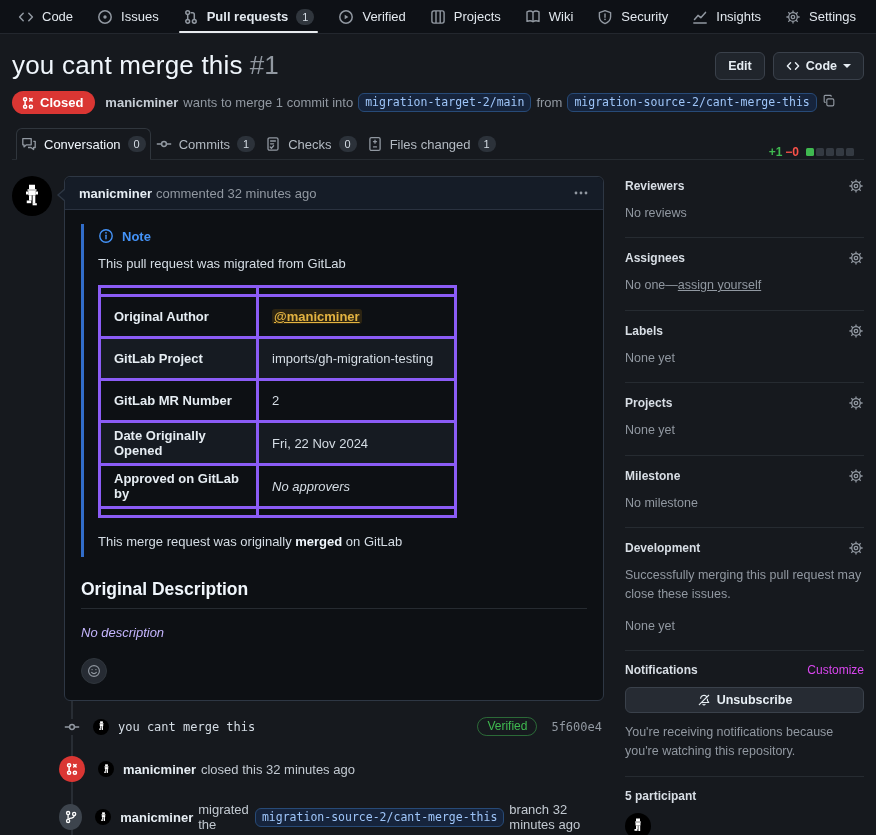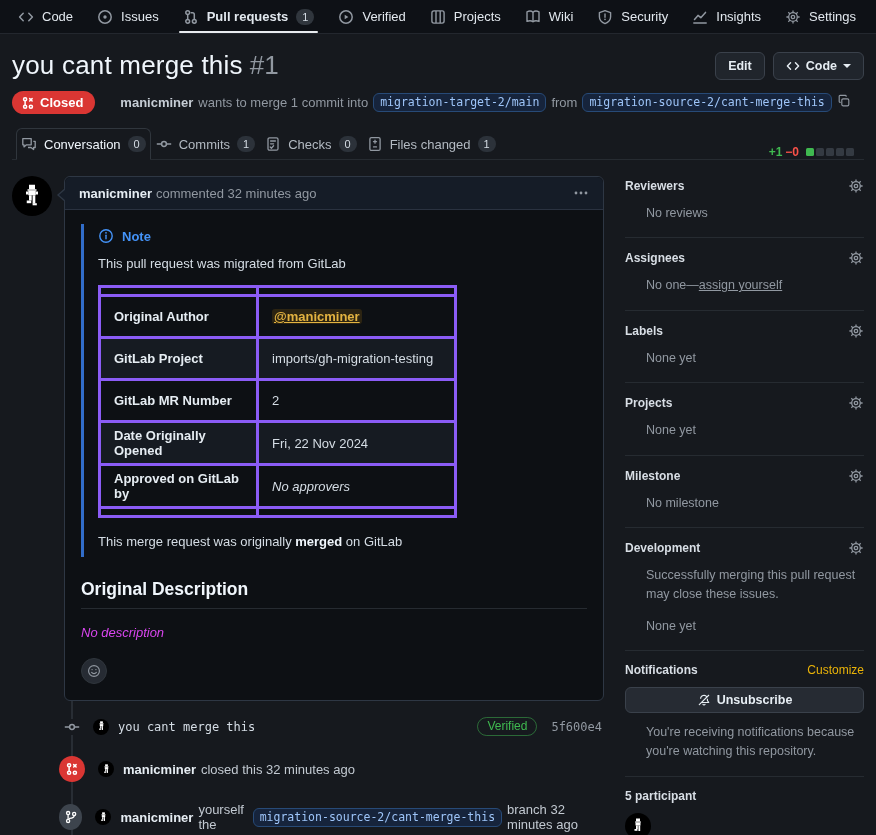--- a/index.html
+++ b/index.html
@@ -39,21 +39,21 @@
   .header-actions { margin-left:auto; display:flex; gap:8px; }
   .btn {
     background:#20252c; border:1px solid #3a414b; border-radius:6px;
     color:#e6edf3; font-size:12.5px; font-weight:600; padding:4px 12px;
     display:flex; align-items:center; gap:6px; cursor:pointer; height:28px;
   }
   .caret-down {
     width:0; height:0; border-left:4px solid transparent; border-right:4px solid transparent;
     border-top:4px solid #e6edf3; display:inline-block;
   }
-  .statusrow { display:flex; align-items:center; margin:10px 0 14px; gap:25px; flex-wrap:nowrap; }
+  .statusrow { display:flex; align-items:center; margin:10px 0 14px; gap:10px; flex-wrap:nowrap; }
   .closed-badge {
     background:#da3633; color:#fff; font-weight:600; font-size:13px;
     border-radius:999px; padding:4px 12px 4px 9px; display:flex; align-items:center; gap:5px;
   }
   .mergetext { color:#9198a1; font-size:13px; display:flex; align-items:center; gap:5px; flex-wrap:nowrap; }
   .mergetext b { color:#c6cdd5; font-weight:700; }
   .branch-label {
     font-family:"DejaVu Sans Mono","Liberation Mono",monospace; font-size:11.5px;
     color:#9ec5f9; background:#16243c; border:1px solid #274a77;
     border-radius:6px; padding:1px 6px 2px; white-space:nowrap;
@@ -129,21 +129,21 @@
     padding:0 2px; text-decoration:underline; font-weight:600; cursor:pointer;
   }
   .italic { font-style:italic; }
   .merged-line { margin:2px 0 6px; }
   .merged-line b { color:#f0f6fc; }
 
   .desc-heading {
     font-size:17.5px; font-weight:700; color:#f0f6fc;
     border-bottom:1px solid #262b31; padding-bottom:8px; margin:22px 0 16px;
   }
-  .no-desc { font-style:italic; color:#d946ef; margin-bottom:18px; }
+  .no-desc { font-style:italic; color:#c4b5fd; margin-bottom:18px; }
   .emoji-btn {
     width:26px; height:26px; border-radius:50%; background:#262b33; border:1px solid #30363d;
     color:#9198a1; display:flex; align-items:center; justify-content:center; cursor:pointer;
   }
 
   
   .timeline { position:relative; padding:6px 0 14px; }
   .timeline::before {
     content:""; position:absolute; left:59px; top:0; bottom:0; width:2px; background:#282d34;
   }
@@ -180,23 +180,23 @@
   .restore-btn {
     background:#1d2228; border:1px solid #3a414b; border-radius:6px; color:#e6edf3;
     font-size:12.5px; font-weight:600; padding:6px 14px; cursor:pointer; white-space:nowrap; flex:none;
   }
 
   
   .side-section { border-bottom:1px solid #262b31; padding:12px 0 14px; }
   .side-head { display:flex; align-items:center; justify-content:space-between; margin-bottom:10px; }
   .side-label { font-size:12px; font-weight:700; color:#d8dee5; cursor:pointer; }
   .side-gear { color:#9198a1; cursor:pointer; }
-  .side-value { color:#9198a1; font-size:12.5px; line-height:1.55;margin-left:21px; }
+  .side-value { color:#9198a1; font-size:12.5px; line-height:1.55; }
   .assign-link { color:#9198a1; text-decoration:underline; cursor:pointer; }
-  .side-customize { font-size:12px; color:#eab308; cursor:pointer; font-weight:400; }
+  .side-customize { font-size:12px; color:#d946ef; cursor:pointer; font-weight:400; }
   .unsub-btn {
     width:100%; background:#262b33; border:1px solid #3a414b; border-radius:6px;
     color:#e6edf3; font-weight:600; font-size:12.5px; padding:5px 0; margin-bottom:10px;
     display:flex; align-items:center; justify-content:center; gap:6px; cursor:pointer;
   }
   .participant-av { margin-top:2px; }
 </style>
 </head>
 <body>
 
@@ -536,21 +536,21 @@
                   <rect x="5.5" y="4.5" width="5" height="3"></rect>
                   <rect x="6" y="7.5" width="1.8" height="3.5"></rect>
                   <rect x="8.4" y="7.5" width="1.8" height="2.5"></rect>
                   <rect x="4.5" y="11" width="3" height="1.8"></rect>
                   <rect x="8.4" y="10" width="1.8" height="3"></rect>
                 </g>
               </svg>
           </div>
           <span class="tl-text">
             <b>manicminer</b>
-            <span>yourself the</span>
+            <span>migrated the</span>
             <span class="branch-label">migration-source-2/cant-merge-this</span>
             <span>branch 32 minutes ago</span>
           </span>
         </div>
       </div>
 
       <div class="merge-section">
         <div class="merge-icon-sq">
           <svg class="ic" viewBox="0 0 16 16" fill="none" stroke="currentColor" stroke-width="1.5">
               <circle cx="4.9" cy="3.5" r="1.9"></circle>

